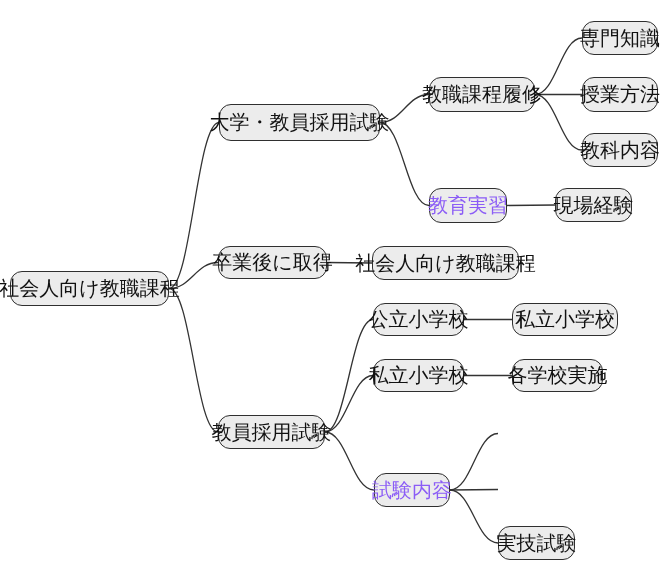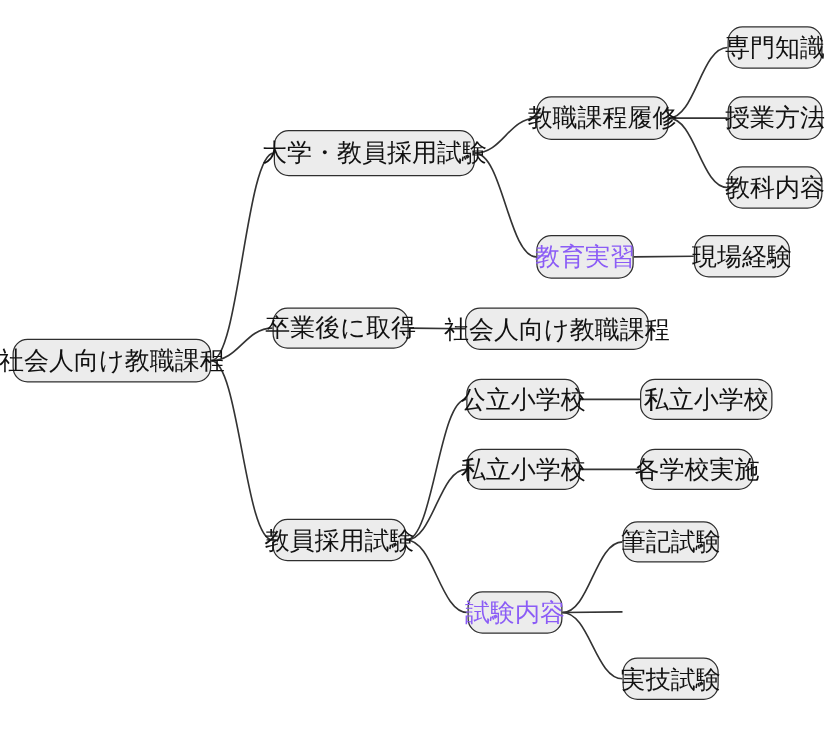--- a/index.html
+++ b/index.html
@@ -69,15 +69,14 @@
     <div class="node" style="left: 429px; top: 188px; width: 78px; height: 35px; background: rgb(236, 236, 236); border: 1.5px solid rgb(47, 47, 47); color: #8b5cf6; text-align: center;">教育実習</div>
     <div class="node" style="left: 555px; top: 188px; width: 77px; height: 34px; background: rgb(236, 236, 236); border: 1.5px solid rgb(47, 47, 47); color: rgb(17, 17, 17);">現場経験</div>
     <div class="node" style="left: 218px; top: 246px; width: 109px; height: 33px; background: rgb(236, 236, 236); border: 1.5px solid rgb(47, 47, 47); color: rgb(17, 17, 17);">卒業後に取得</div>
     <div class="node" style="left: 372px; top: 246px; width: 147px; height: 34px; background: rgb(236, 236, 236); border: 1.5px solid rgb(47, 47, 47); color: rgb(17, 17, 17); font-family: Liberation Mono, monospace;">社会人向け教職課程</div>
     <div class="node" style="left: 218px; top: 415px; width: 107px; height: 34px; background: rgb(236, 236, 236); border: 1.5px solid rgb(47, 47, 47); color: rgb(17, 17, 17);">教員採用試験</div>
     <div class="node" style="left: 373px; top: 303px; width: 91px; height: 33px; background: rgb(236, 236, 236); border: 1.5px solid rgb(47, 47, 47); color: rgb(17, 17, 17);">公立小学校</div>
     <div class="node" style="left: 512px; top: 303px; width: 106px; height: 33px; background: rgb(236, 236, 236); border: 1.5px solid rgb(47, 47, 47); color: rgb(17, 17, 17);">私立小学校</div>
     <div class="node" style="left: 373px; top: 359px; width: 91px; height: 33px; background: rgb(236, 236, 236); border: 1.5px solid rgb(47, 47, 47); color: rgb(17, 17, 17);">私立小学校</div>
     <div class="node" style="left: 512px; top: 359px; width: 91px; height: 33px; background: rgb(236, 236, 236); border: 1.5px solid rgb(47, 47, 47); color: rgb(17, 17, 17);">各学校実施</div>
     <div class="node" style="left: 374px; top: 473px; width: 76px; height: 34px; background: rgb(236, 236, 236); border: 1.5px solid rgb(47, 47, 47); color: #8b5cf6;">試験内容</div>
-    <div class="node" style="left: 498px; top: 417px; width: 77px; height: 33px; background: rgb(236, 236, 236); border: 1.5px solid rgb(47, 47, 47); color: rgb(17, 17, 17);">筆記試験</div>
     <div class="node" style="left: 498px; top: 526px; width: 77px; height: 34px; background: rgb(236, 236, 236); border: 1.5px solid rgb(47, 47, 47); color: rgb(17, 17, 17);">実技試験</div>
   </div>
 
 </body></html>

